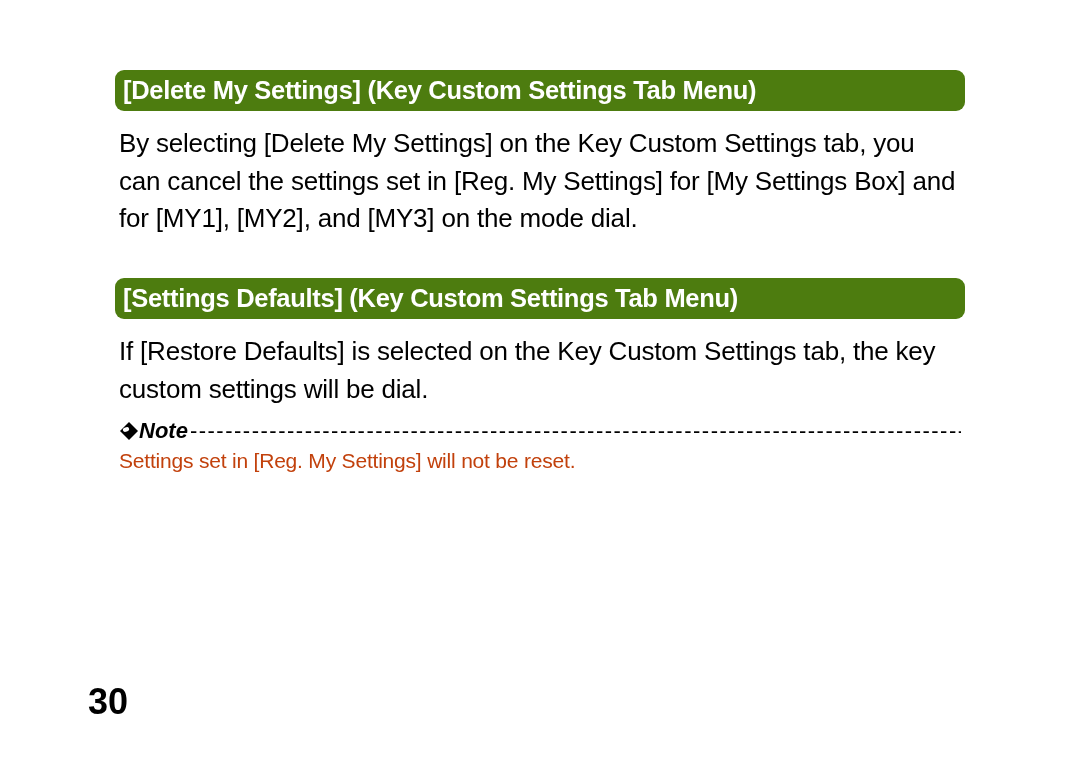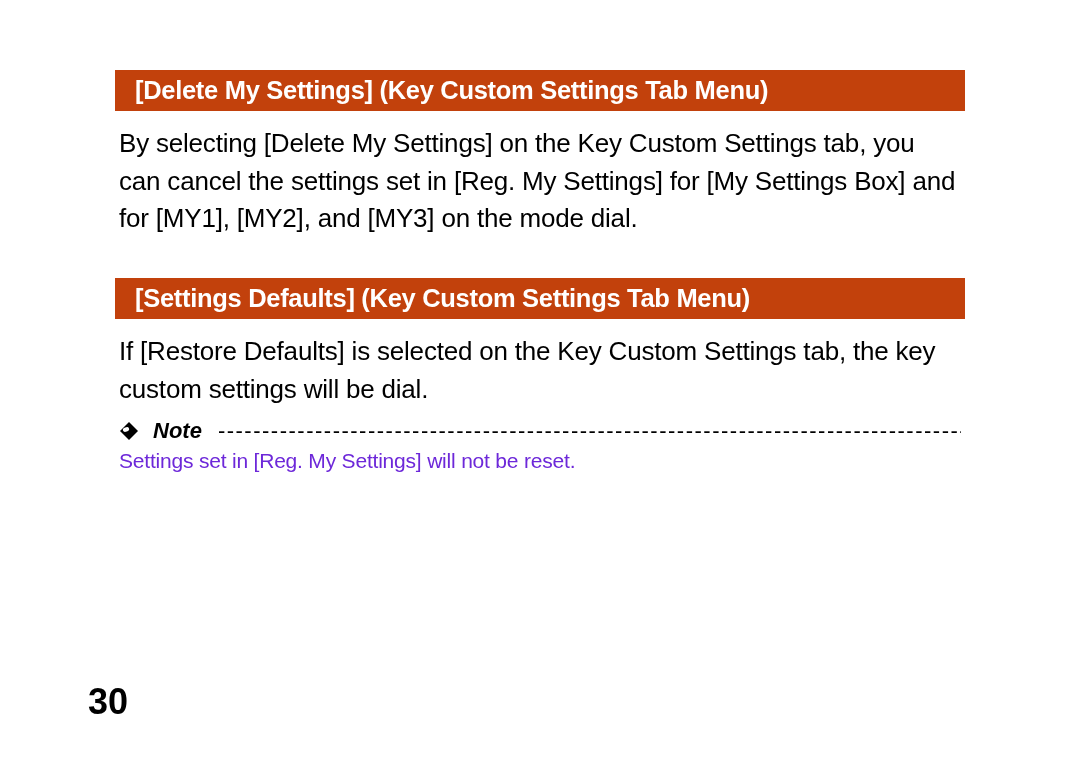--- a/index.html
+++ b/index.html
@@ -9,45 +9,46 @@
     }
     body {
       width: 1080px;
       height: 761px;
       background: #ffffff;
       font-family: "Segoe UI", Arial, sans-serif;
       position: relative;
       padding: 70px 115px 0 115px;
     }
     .section-header {
-      background: #c2410c;
+      background: #4d7c0f;
       color: #ffffff;
       font-weight: bold;
       font-size: 25.5px;
-      padding: 6px 20px;
+      padding: 6px 8px;
       letter-spacing: -0.3px;
+      border-radius: 9px;
     }
     .body-text {
       font-size: 26px;
       color: #000000;
       line-height: 1.45;
       padding: 14px 4px 0 4px;
       letter-spacing: -0.2px;
     }
     .section-gap {
       height: 40px;
     }
     .note-block {
       margin-top: 10px;
       padding: 0 4px;
     }
     .note-header {
       display: flex;
       align-items: center;
-      gap: 14px;
+      gap: 0;
     }
     .note-icon {
       width: 20px;
       height: 20px;
       display: inline-flex;
       align-items: center;
       justify-content: center;
       flex-shrink: 0;
     }
     .note-label {
@@ -61,21 +62,21 @@
     .note-dashes {
       flex: 1;
       font-size: 22px;
       color: #000000;
       letter-spacing: 1.5px;
       white-space: nowrap;
       overflow: hidden;
     }
     .note-body {
       font-size: 21px;
-      color: #6d28d9;
+      color: #c2410c;
       line-height: 1.45;
       padding-top: 2px;
       letter-spacing: -0.2px;
     }
     .page-number {
       position: absolute;
       bottom: 38px;
       left: 88px;
       font-weight: bold;
       font-size: 36px;

